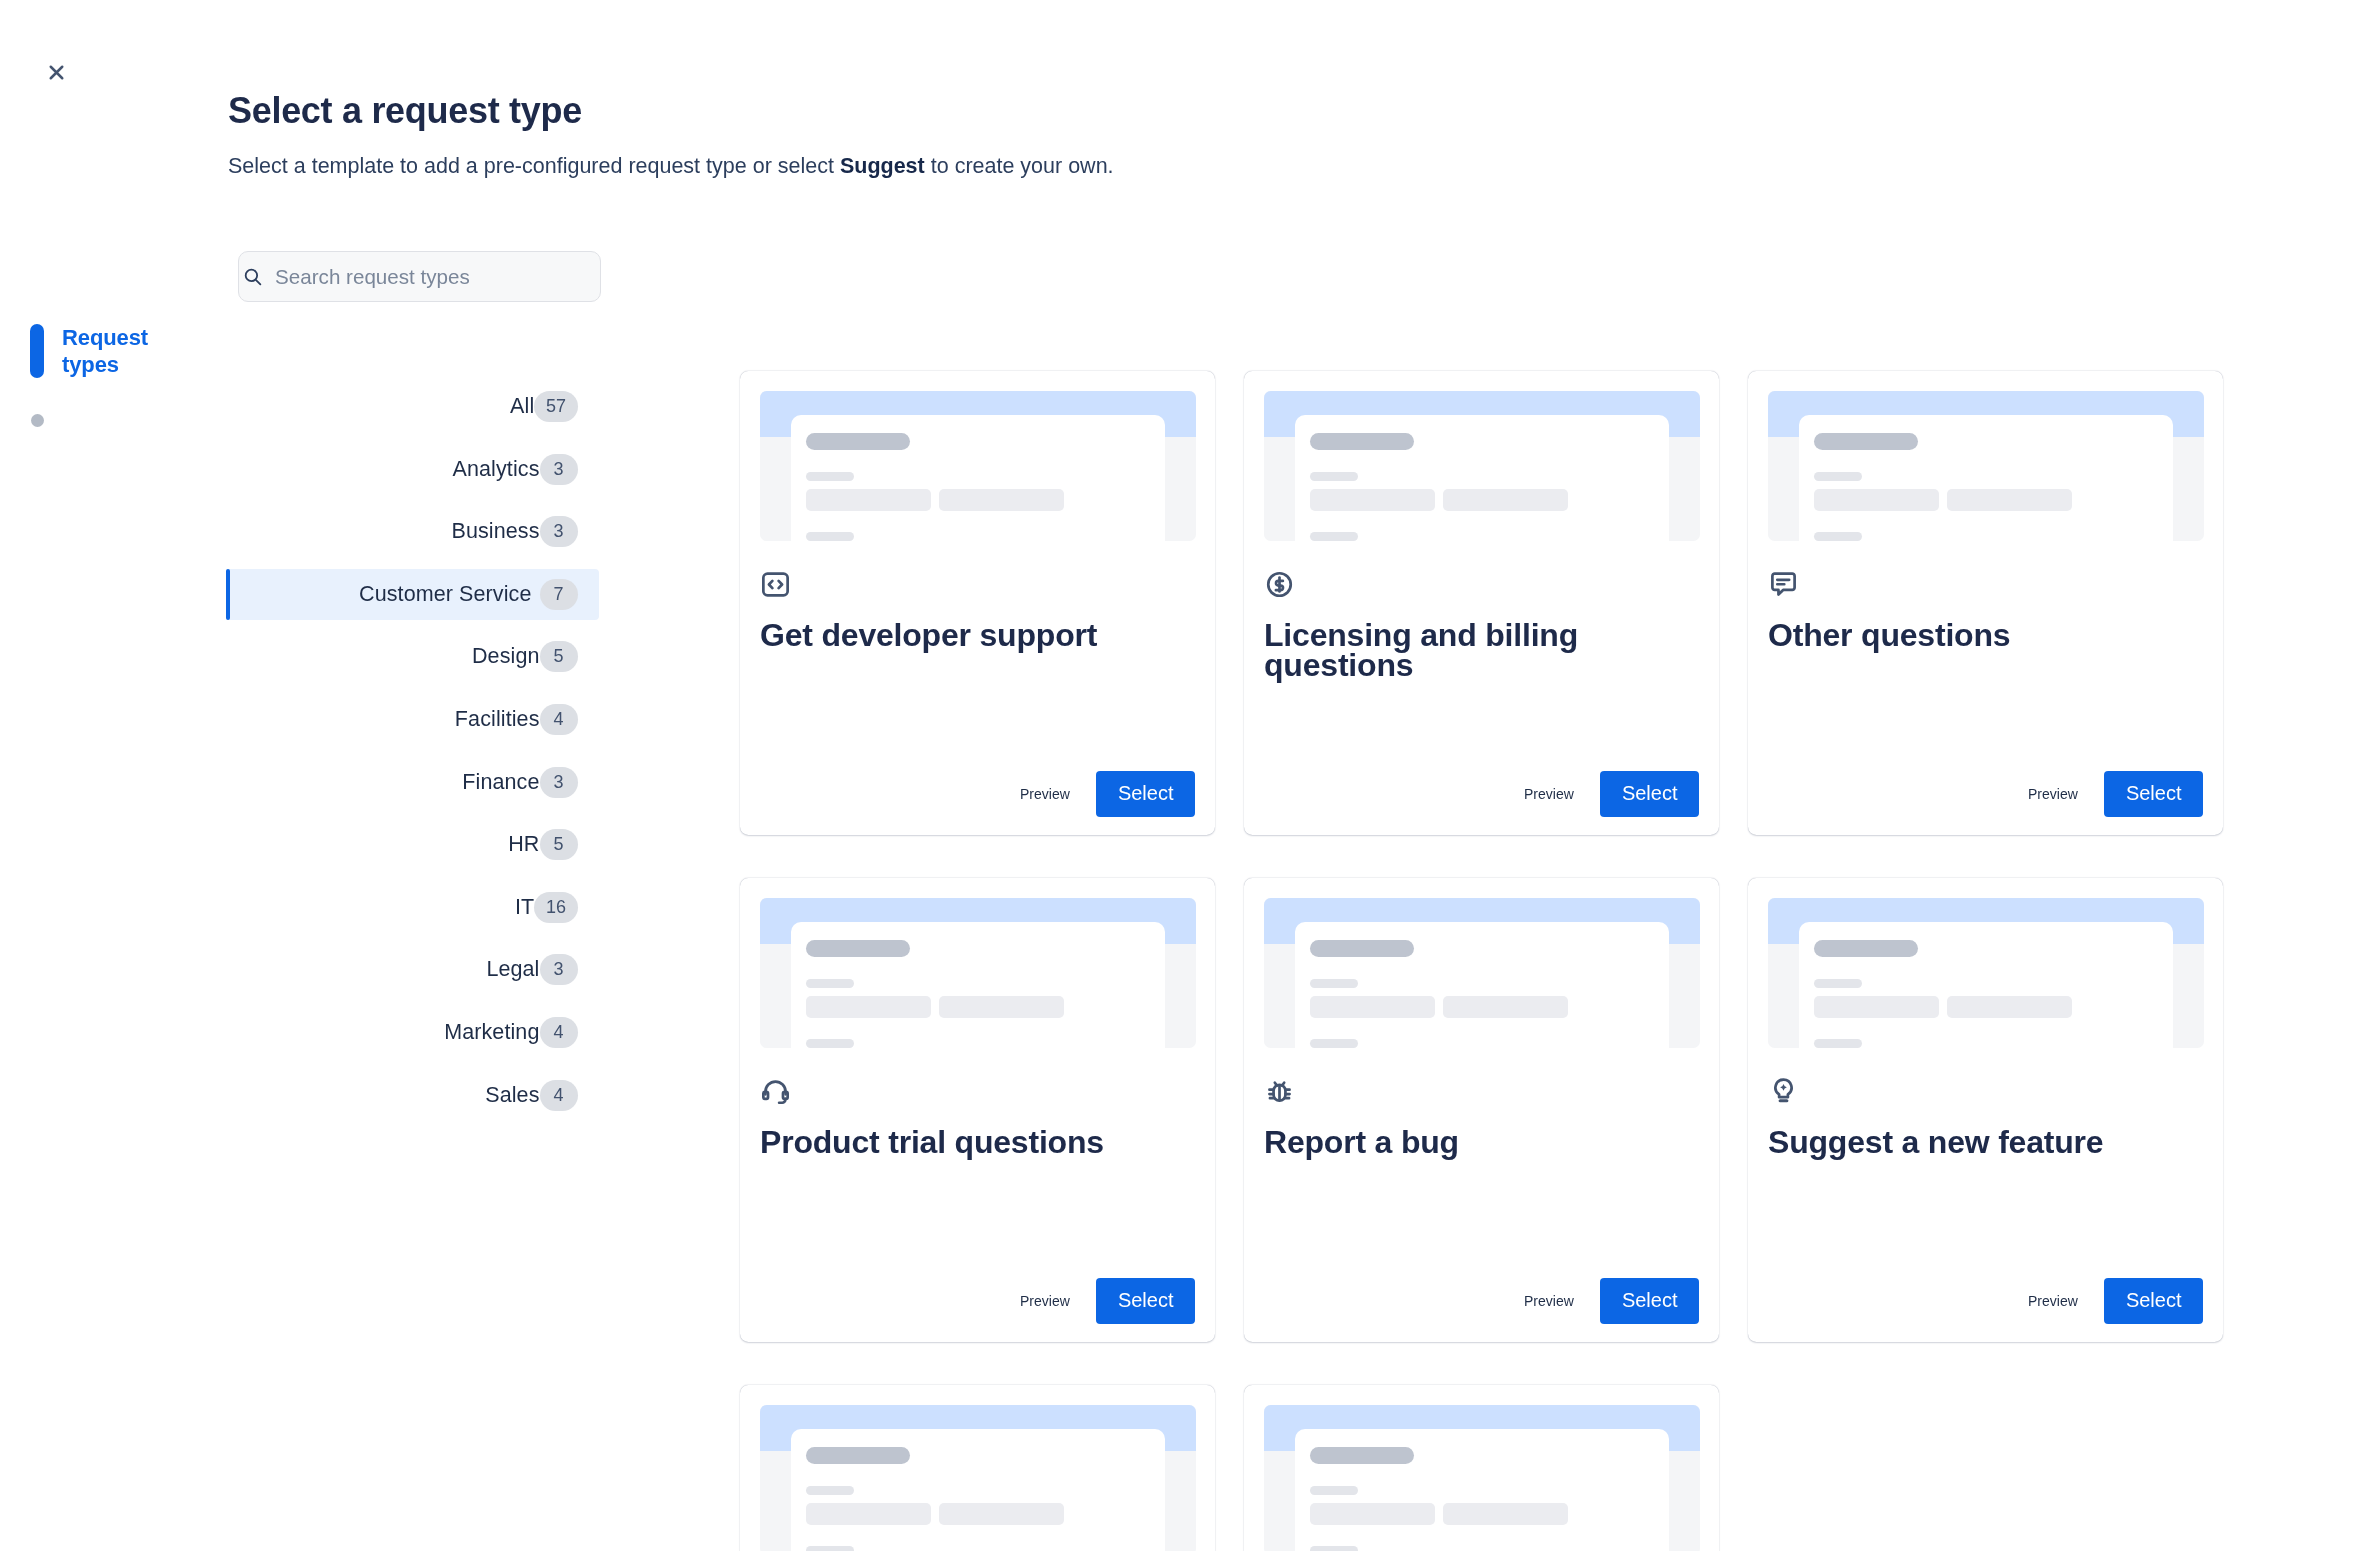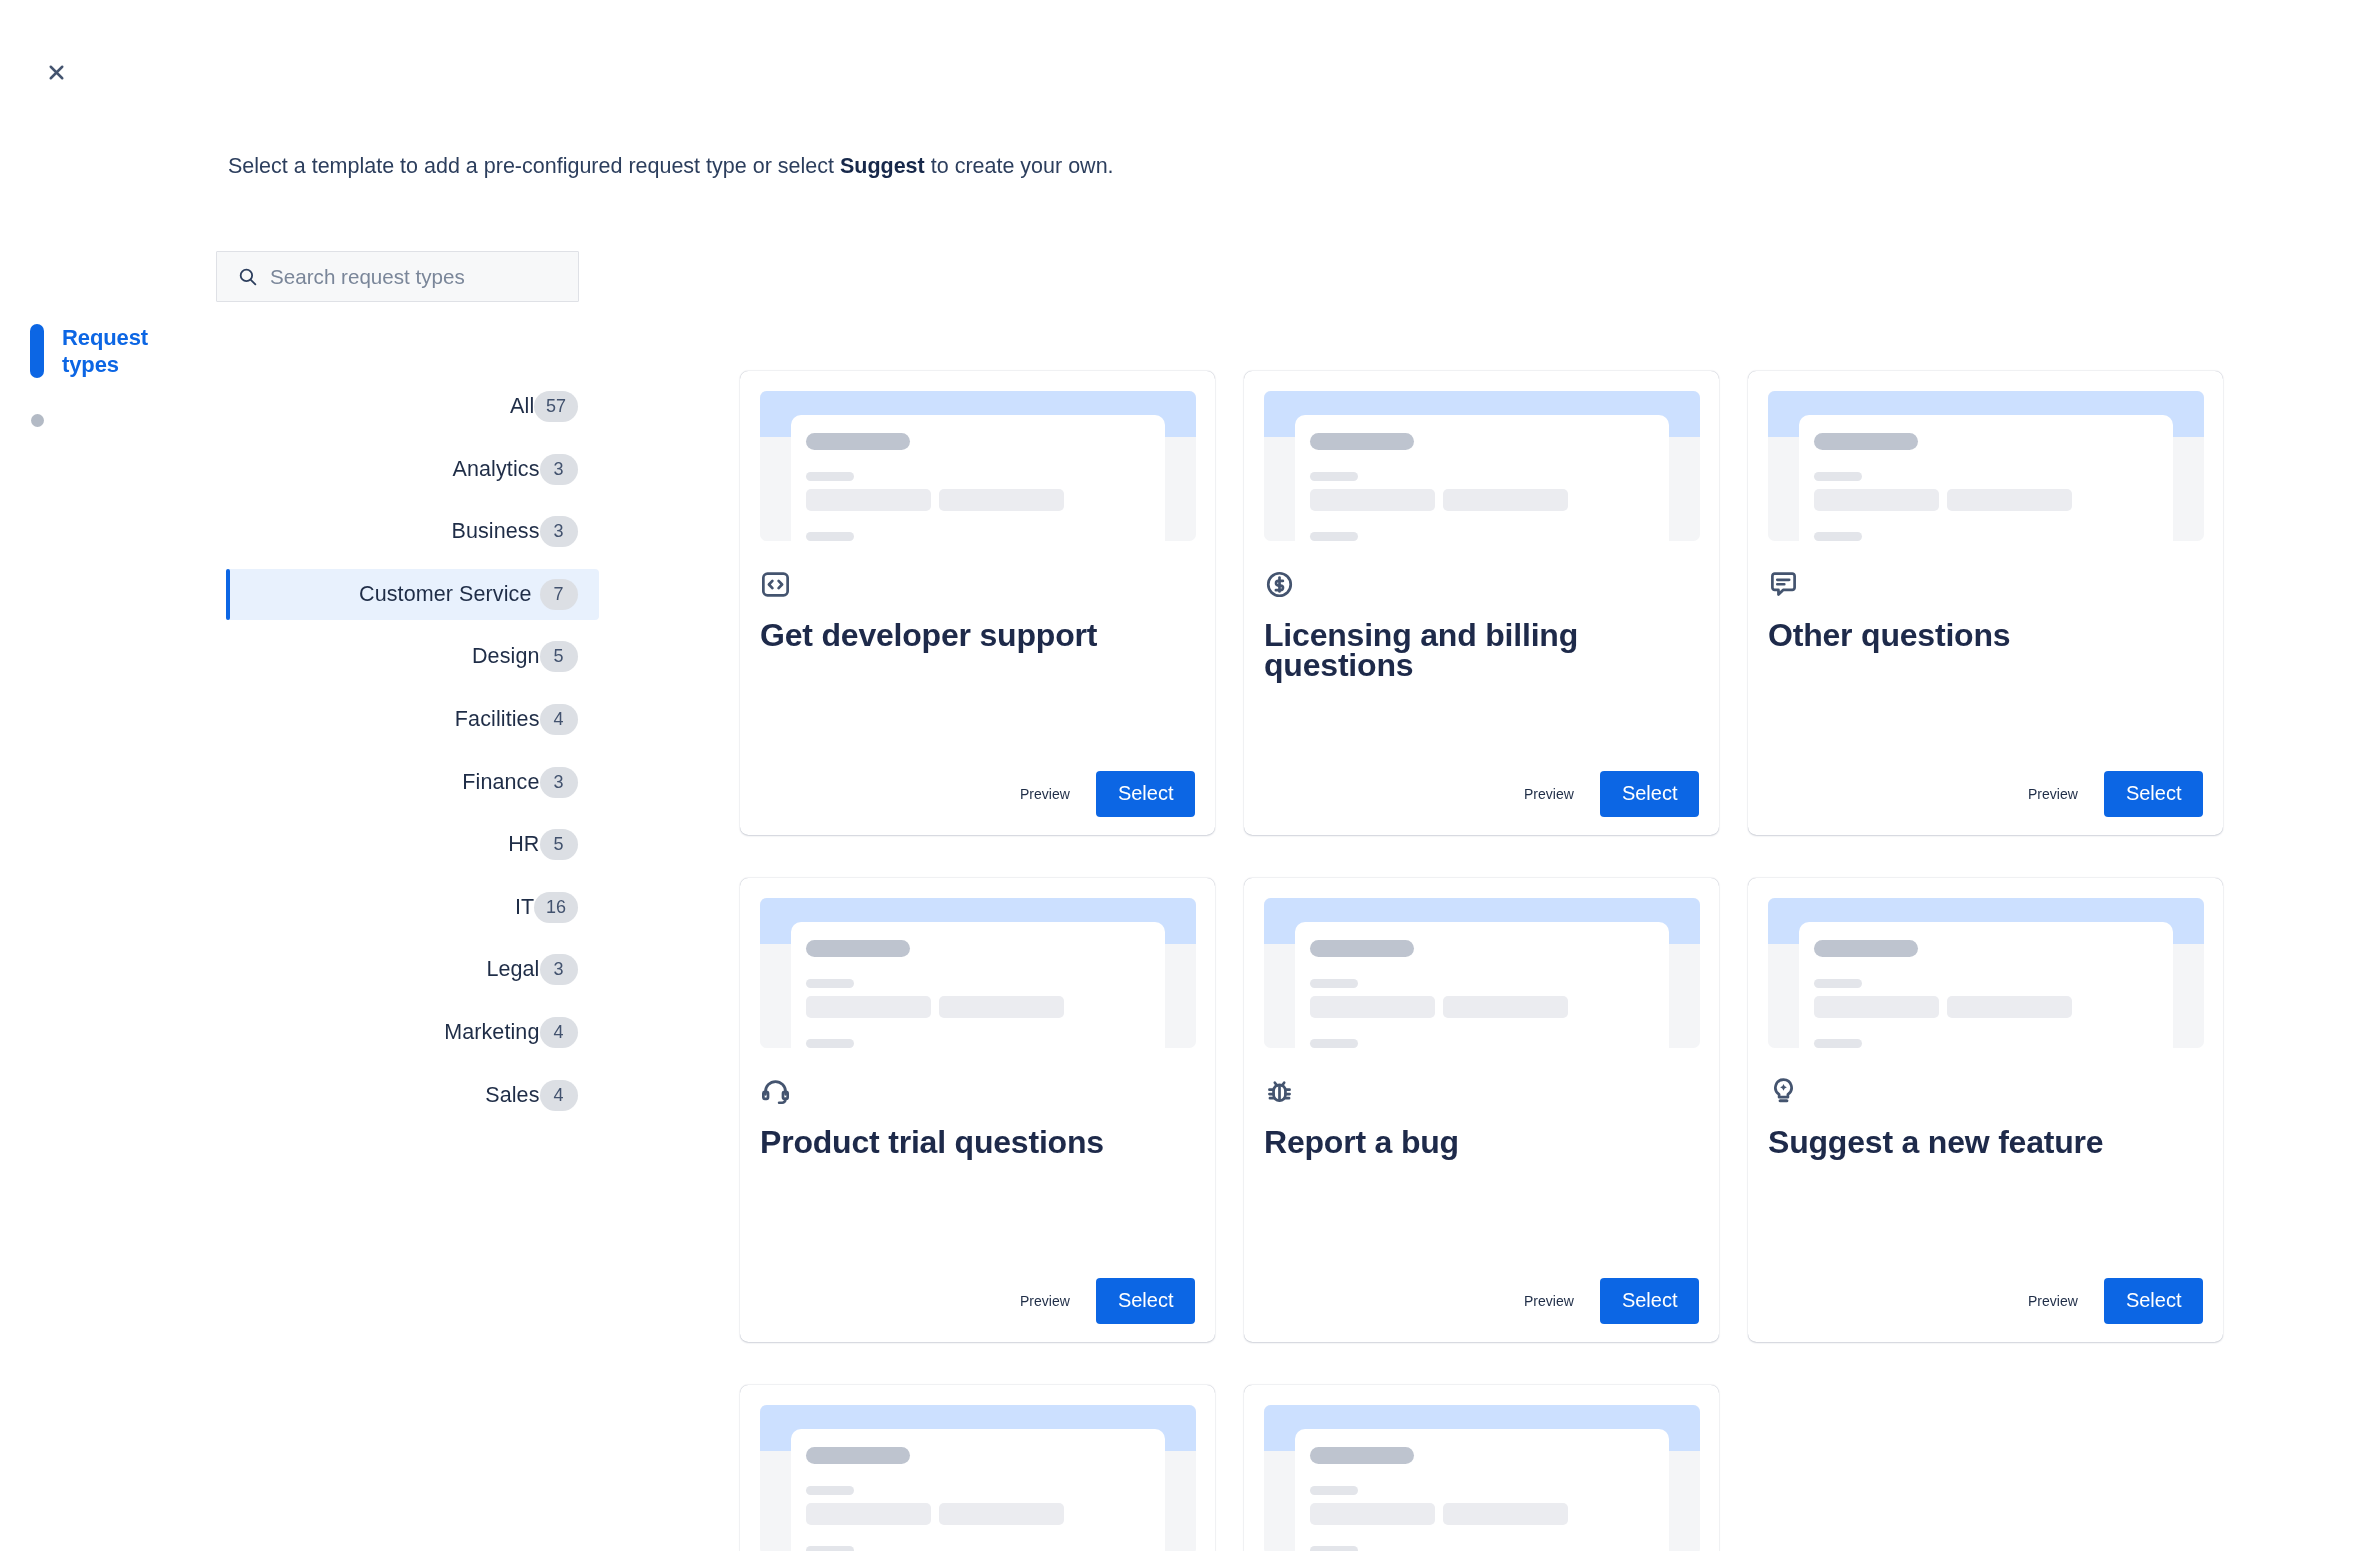--- a/index.html
+++ b/index.html
@@ -91,30 +91,30 @@
     top: 153px;
     font-size: 21.5px;
     line-height: 26.4px;
     color: #2c3e5d;
   }
   .page-sub b { font-weight: 700; color: #17284a; }
 
   
   .search-box {
     position: absolute;
-    left: 216px;
+    left: 238px;
     top: 251px;
     width: 363px;
     height: 51px;
     background: #f7f8f9;
     border: 1.7px solid #dfe1e6;
-    border-radius: 1px;
+    border-radius: 10px;
     display: flex;
     align-items: center;
-    padding: 0 20px;
+    padding: 0 3px;
     gap: 11.6px;
   }
   .search-icon { flex: none; display: block; }
   .search-input {
     flex: 1;
     border: none;
     outline: none;
     background: transparent;
     font-family: "Liberation Sans", sans-serif;
     font-size: 20.6px;
@@ -290,20 +290,21 @@
   <div class="stepper">
     <div class="step">
       <div class="step-bar"></div>
       <div class="step-label">Request types</div>
     </div>
     <div class="step-dot-wrap">
       <div class="step-dot"></div>
     </div>
   </div>
 
+  <h1 class="page-title">Select a request type</h1>
 
   <p class="page-sub"><span>Select a template to add a pre-configured request type or select </span><b>Suggest</b><span> to create your own.</span></p>
 
   <div class="search-box">
     <svg class="search-icon" width="21.5" height="21.5" viewBox="0 0 24 24" fill="none">
       <circle cx="10.5" cy="10.5" r="6.4" stroke="#2c3e5d" stroke-width="2"></circle>
       <path d="M15.4 15.4L20.5 20.5" stroke="#2c3e5d" stroke-width="2" stroke-linecap="round"></path>
     </svg>
     <input class="search-input" type="text" placeholder="Search request types" style="">
   </div>

